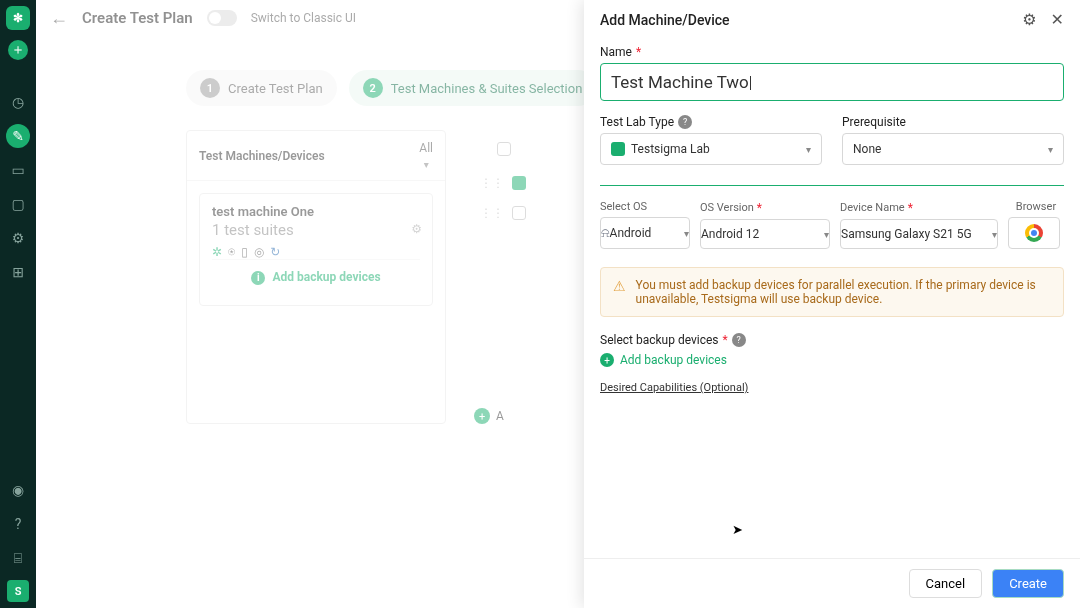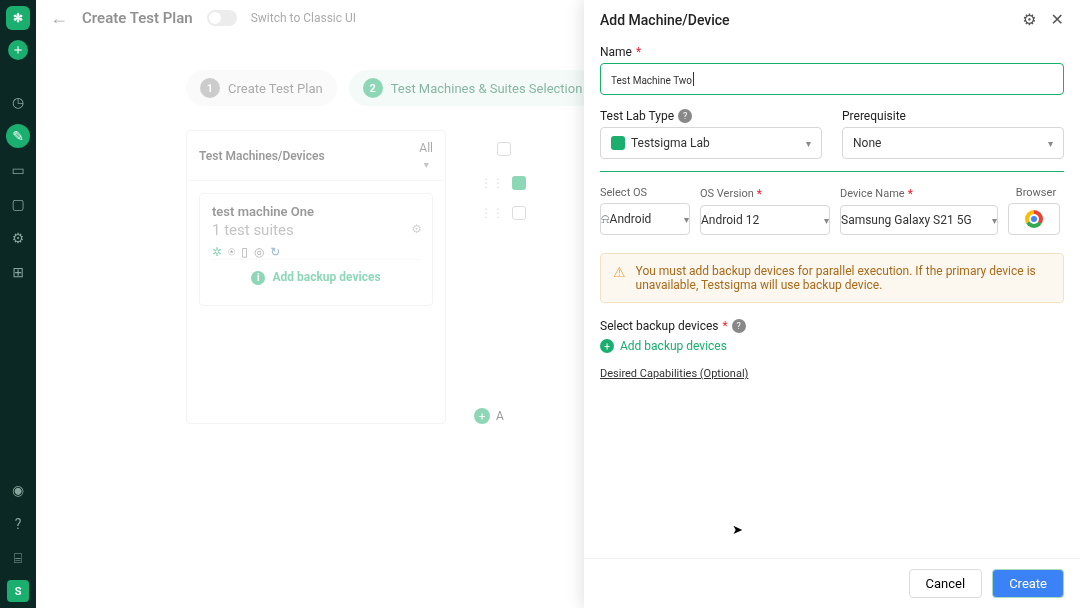--- a/index.html
+++ b/index.html
@@ -54,22 +54,22 @@
 
   
   .drawer { position:absolute; top:0; right:0; width:496px; height:608px; background:#fff; box-shadow:-2px 0 16px rgba(0,0,0,0.12); display:flex; flex-direction:column;}
   .drawer-header { display:flex; align-items:center; justify-content:space-between; padding:10px 16px; }
   .drawer-header .t { font-size:14px; font-weight:500; color:#222; }
   .drawer-header .icons { display:flex; gap:14px; color:#555; font-size:16px;}
   .drawer-body { padding:6px 16px 0 16px; flex:1; overflow:auto; font-size:12px; color:#333;}
   .label { font-size:12px; color:#222; margin-bottom:4px; display:flex; gap:4px; align-items:center;}
   .req { color:#e23; font-size:12px;}
   .help { width:14px;height:14px;border-radius:50%;background:#888;color:#fff;display:inline-flex;align-items:center;justify-content:center;font-size:9px;}
-  .input { width:100%; border:1.5px solid #1aae6f; border-radius:4px; padding:8px 10px; font-size:10px; outline:none; margin-bottom:14px;}
-  .row2 { display:flex; gap:20px; margin-bottom:12px;}
+  .input { width:100%; border:1.5px solid #1aae6f; border-radius:4px; padding:8px 10px; font-size:17px; outline:none; margin-bottom:14px;}
+  .row2 { display:flex; gap:20px; margin-bottom:20px;}
   .row2 > div { flex:1; }
   .select { border:1px solid #d7d7d7; border-radius:4px; padding:8px 10px; font-size:12px; display:flex; align-items:center; justify-content:space-between; cursor:pointer; background:#fff;}
   .select .inner { display:flex; align-items:center; gap:6px;}
   .ts-icon { width:14px;height:14px;border-radius:3px;background:#1aae6f;display:inline-block;}
   .android-icon { color:#6b7280; font-size:13px; }
   .rule { height:1px; background:#1aae6f; margin:8px 0 14px 0;}
   .devrow { display:flex; gap:10px; align-items:flex-end; margin-bottom:18px;}
   .field { display:flex; flex-direction:column; }
   .field .fl { font-size:11px; color:#666; margin-bottom:4px; display:flex; gap:3px;}
   .sel2 { border:1px solid #d7d7d7; border-radius:4px; padding:7px 0; font-size:12px; display:flex; align-items:center; justify-content:space-between; gap:10px; min-width:80px; background:#fff; cursor:pointer;}

